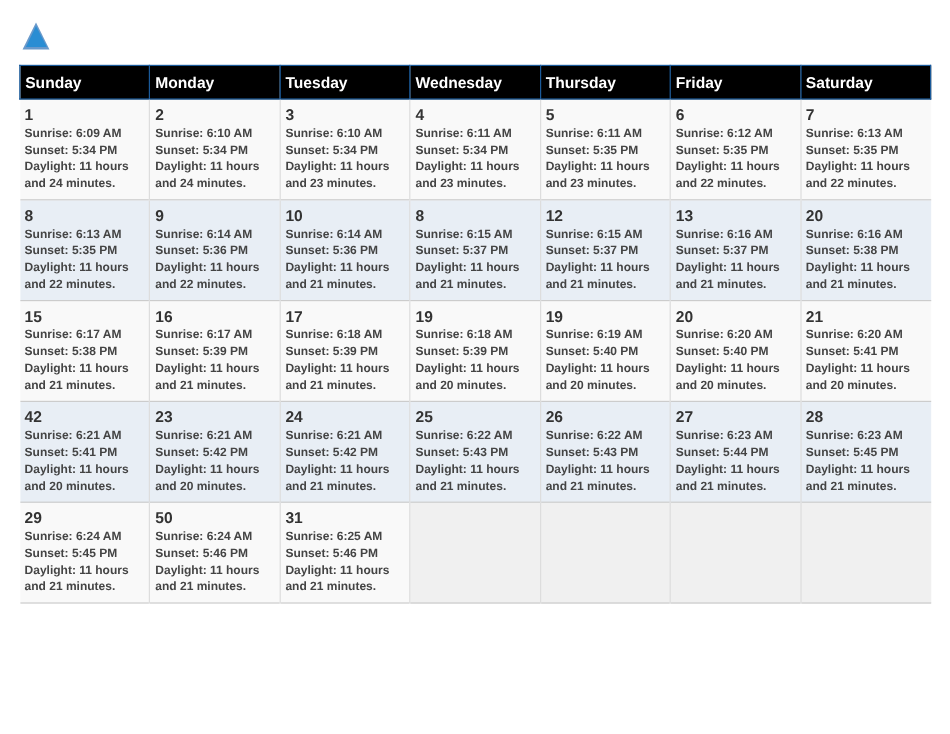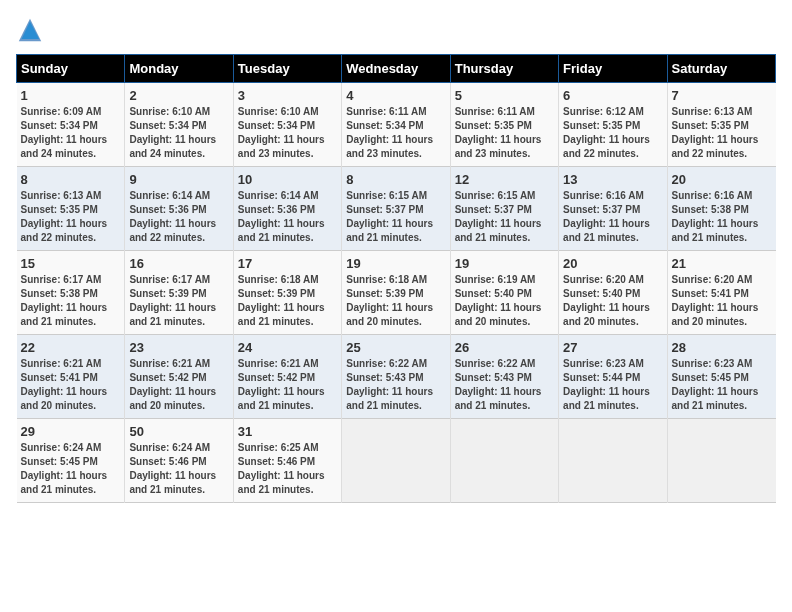--- a/index.html
+++ b/index.html
@@ -304,21 +304,21 @@
         <span class="day-number">21</span>
         <div class="day-info">
           Sunrise: 6:20 AM<br>
           Sunset: 5:41 PM<br>
           Daylight: 11 hours and 20 minutes.
         </div>
       </td>
       </tr>
       <tr>
         <td>
-        <span class="day-number">22</span>
+        <span class="day-number">42</span>
         <div class="day-info">
           Sunrise: 6:21 AM<br>
           Sunset: 5:41 PM<br>
           Daylight: 11 hours and 20 minutes.
         </div>
       </td>
         <td>
         <span class="day-number">23</span>
         <div class="day-info">
           Sunrise: 6:21 AM<br>

